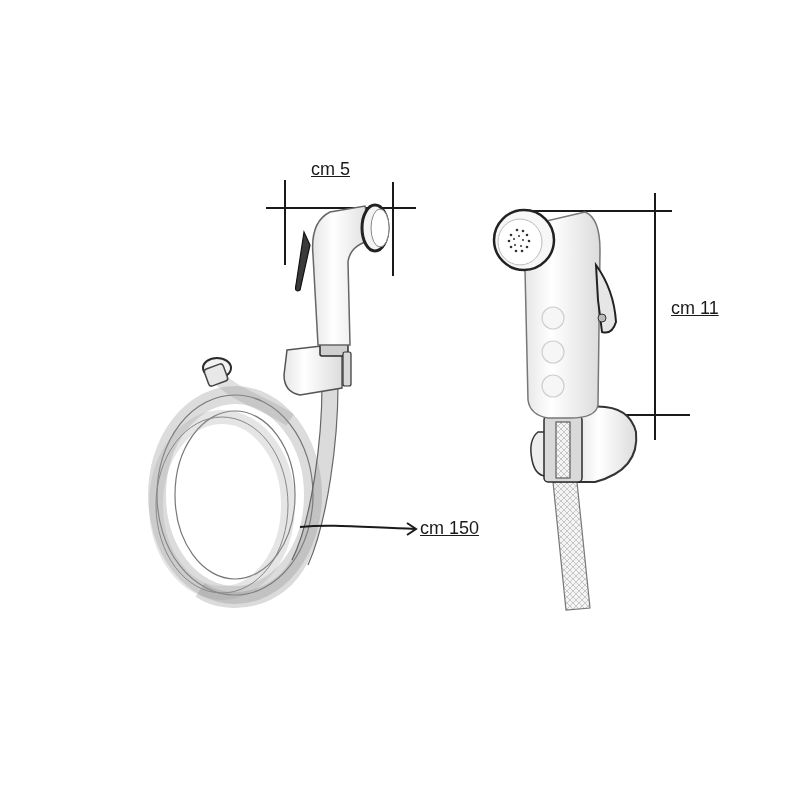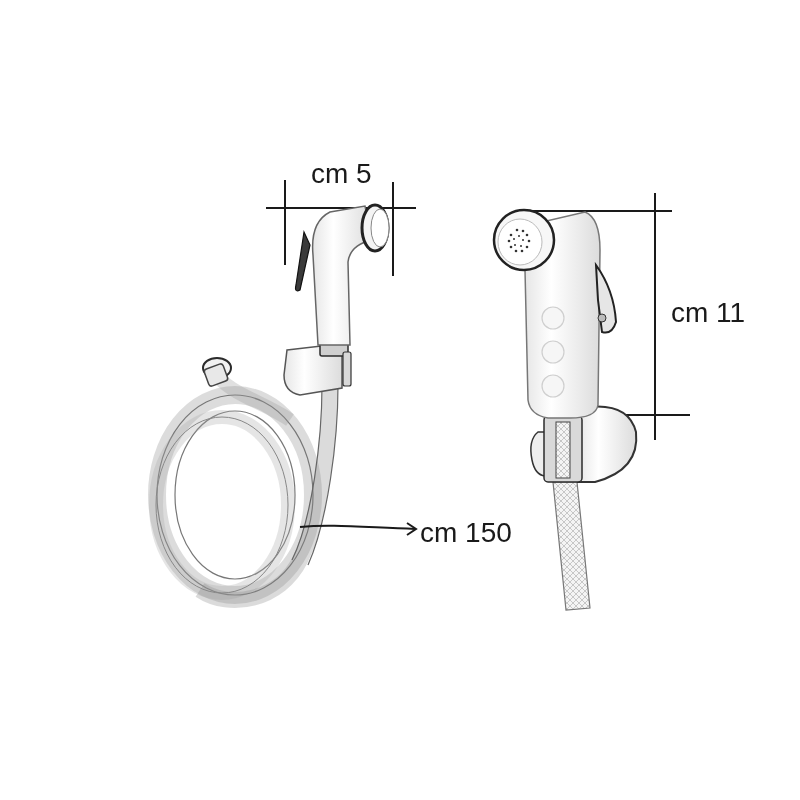--- a/index.html
+++ b/index.html
@@ -1,18 +1,18 @@
 <!DOCTYPE html>
 <html><head>
   <meta charset="utf-8">
   <style>
     html, body { margin: 0; padding: 0; background: #ffffff; }
     body { width: 800px; height: 800px; position: relative; overflow: hidden; font-family: "Liberation Sans", sans-serif; }
     .canvas { position: absolute; left: 0; top: 0; width: 800px; height: 800px; }
-    .label { position: absolute; color: #1a1a1a; font-size: 28px; font-family: "Liberation Sans", sans-serif; line-height: 1; white-space: nowrap; }
+    .label { position: absolute; color: #1a1a1a; font-size: 18px; font-family: "Liberation Sans", sans-serif; line-height: 1; white-space: nowrap; text-decoration: underline; }
     svg { position: absolute; left: 0; top: 0; }
   </style>
 </head>
 <body>
 
 <div class="canvas">
 
   <svg width="800" height="800" viewBox="0 0 800 800">
     <defs>
       <linearGradient id="bodyGrad" x1="0" y1="0" x2="1" y2="0">

